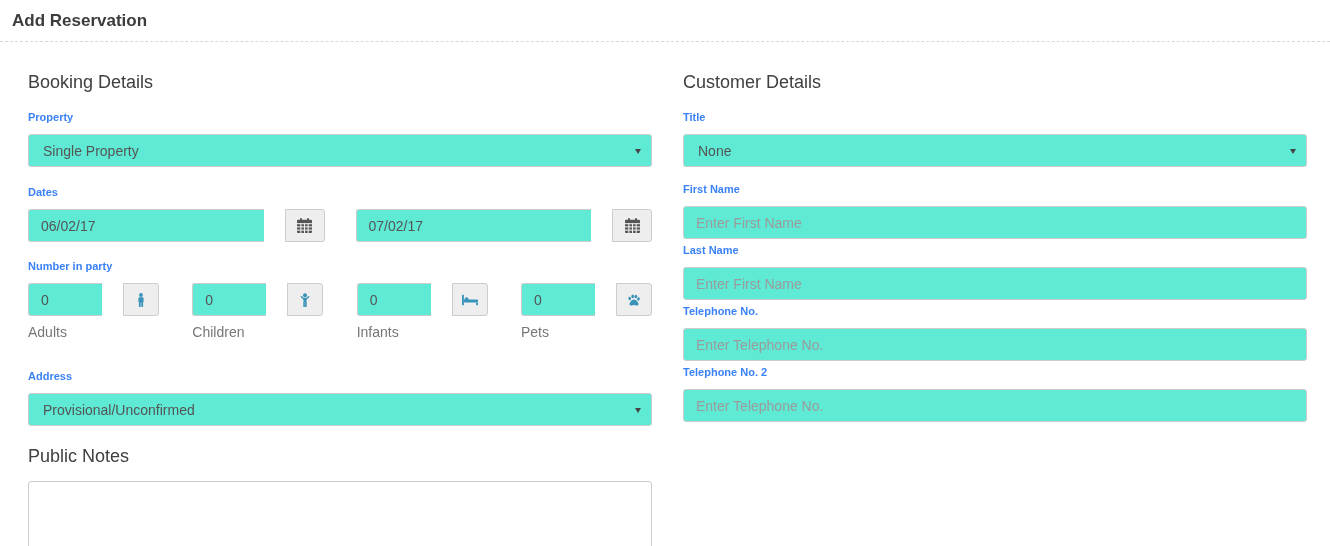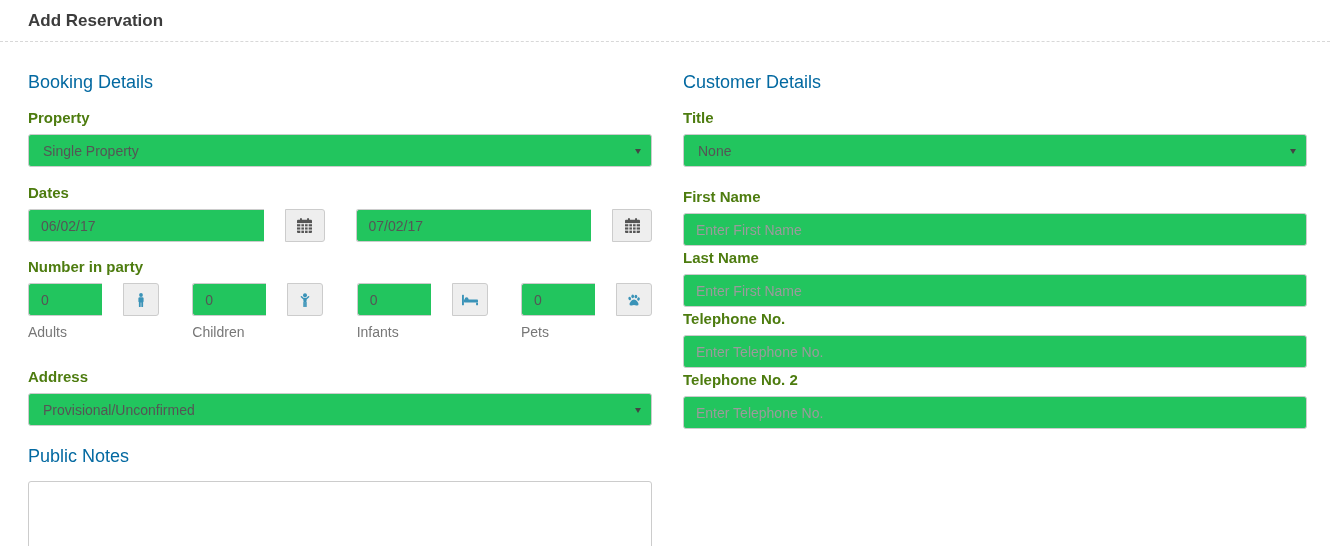--- a/index.html
+++ b/index.html
@@ -2,46 +2,46 @@
 <html><head>
 <meta charset="utf-8">
 <style>
   * { box-sizing: border-box; }
   html, body { margin: 0; padding: 0; }
   body {
     width: 1330px; height: 546px; overflow: hidden;
     background: #ffffff;
     font-family: "Liberation Sans", sans-serif;
   }
-  .page-header { padding: 11px 16px 0 28px; }
+  .page-header { padding: 11px 16px 0 12px; }
   .page-title {
     font-size: 17px; font-weight: bold; color: #3c3c3c; line-height: 19px;
   }
   .divider {
     border: 0; border-top: 1px dashed #d8d8d8;
     margin: 11px 0 0 0;
   }
   .content {
     display: flex; gap: 31px;
     padding: 30px 23px 0 28px;
   }
   .col { width: 624px; flex: 0 0 624px; }
 
   .section-heading {
-    font-size: 18px; font-weight: 400; color: #0369a1;
+    font-size: 18px; font-weight: 400; color: #404040;
     line-height: 21px; margin: 0 0 17px 0;
   }
   .field-label {
-    font-size: 15px; font-weight: bold; color: #4d7c0f;
+    font-size: 11px; font-weight: bold; color: #3b82f6;
     line-height: 15px; margin: 0 0 9px 0;
   }
 
   .control {
     height: 33px; border: 1px solid #cccccc; border-radius: 3px;
-    background: #22c55e; font-size: 14px; color: #555555;
+    background: #5eead4; font-size: 14px; color: #555555;
   }
   .select {
     position: relative; display: flex; align-items: center;
     padding: 0 26px 0 14px; margin-bottom: 18px; cursor: pointer;
     width: 100%;
   }
   .caret {
     position: absolute; right: 10px; top: 50%; margin-top: -2px;
     width: 0; height: 0;
     border-left: 3.5px solid transparent; border-right: 3.5px solid transparent;
@@ -220,21 +220,21 @@
     </div>
 
     <h2 class="section-heading notes-heading">Public Notes</h2>
     <textarea class="notes-textarea" style=""></textarea>
   </div>
 
   <div class="col">
     <h2 class="section-heading">Customer Details</h2>
 
     <div class="field-label">Title</div>
-    <div class="control select" style="margin-bottom:22px;">
+    <div class="control select" style="margin-bottom:15px;">
       <span>None</span>
       <span class="caret"></span>
     </div>
 
     <div class="form-row">
       <div class="field-label">First Name</div>
       <input class="control text-input" placeholder="Enter First Name" style="">
     </div>
 
     <div class="form-row">

